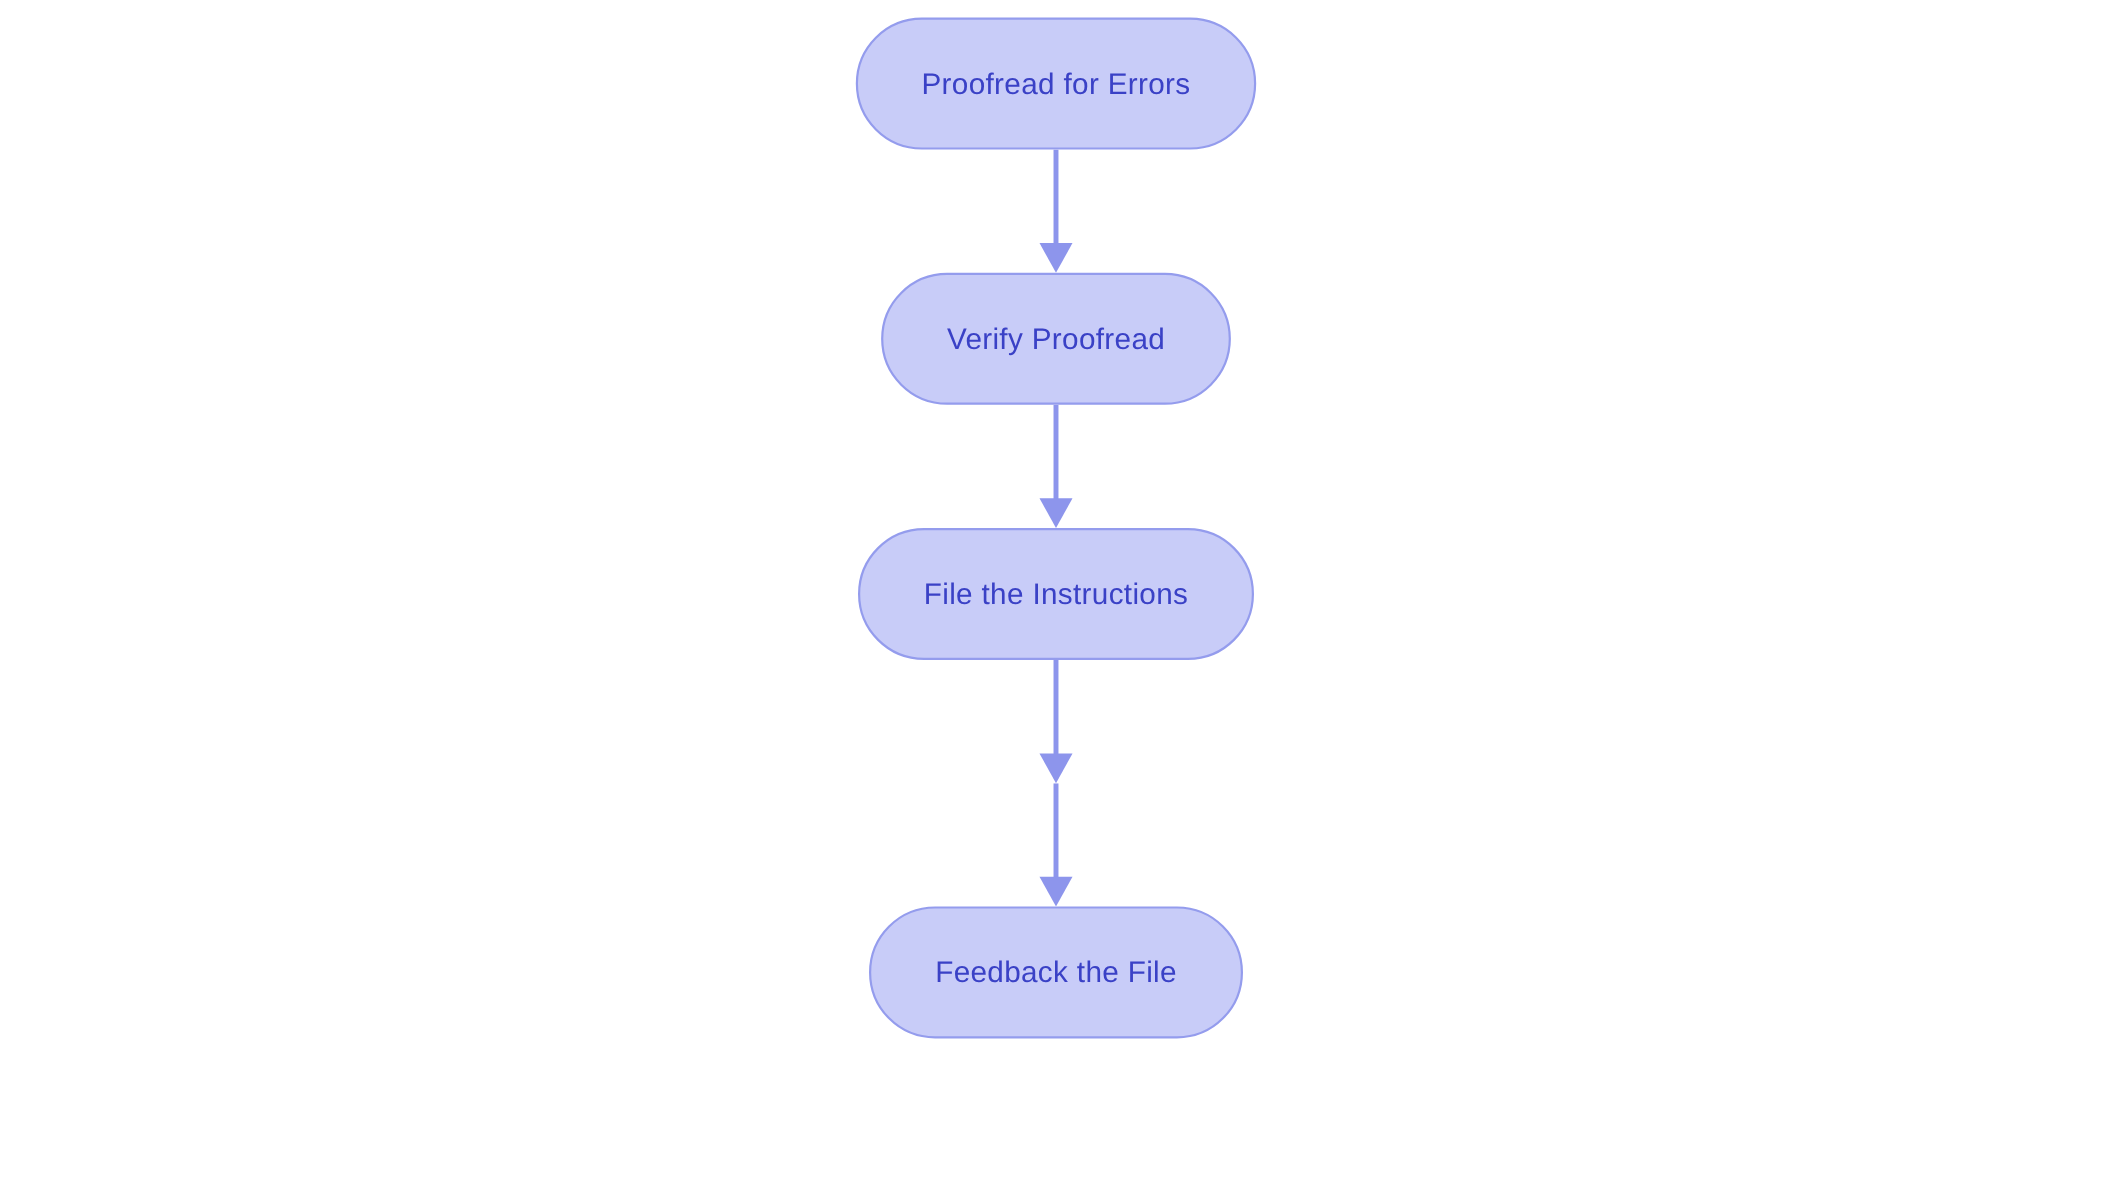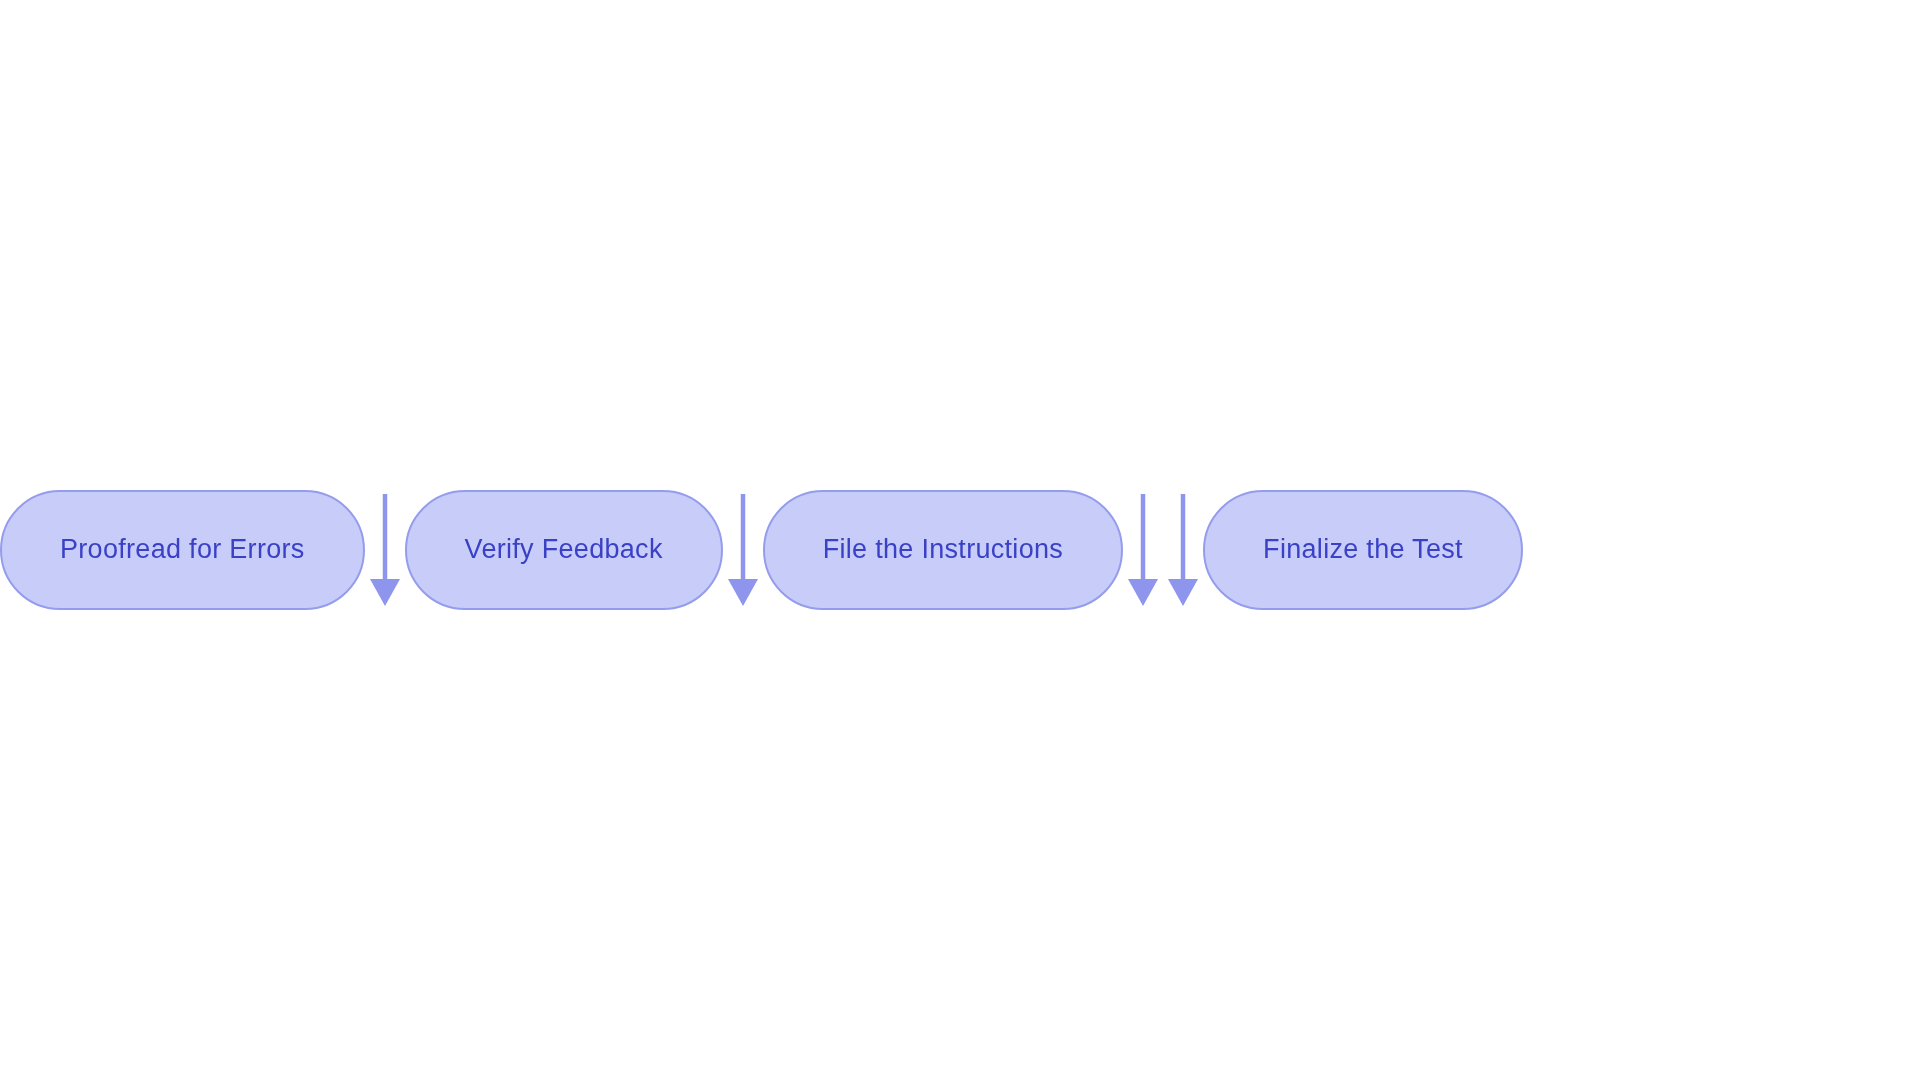--- a/index.html
+++ b/index.html
@@ -10,20 +10,21 @@
     width: 1920px;
     height: 1083px;
     background: var(--background, #ffffff);
     overflow: hidden;
     font-family: "Liberation Sans", sans-serif;
   }
   .canvas {
     width: 1920px;
     height: 1083px;
     display: flex;
+    flex-direction: column;
     align-items: center;
     padding-top: 16px;
     box-sizing: border-box;
   }
   .node {
     height: 120px;
     box-sizing: border-box;
     border-radius: 60px;
     background: var(--node-fill, #c8ccf8);
     border: 2px solid var(--node-border, #949ced);
@@ -65,21 +66,21 @@
   </div>
 
   <div class="connector">
     <svg width="40" height="112" viewBox="0 0 40 112" aria-hidden="true">
       <line x1="20" y1="0" x2="20" y2="87"></line>
       <polygon points="5,85 35,85 20,112"></polygon>
     </svg>
   </div>
 
   <div class="node">
-    <span>Verify Feedback</span>
+    <span>Verify Proofread</span>
   </div>
 
   <div class="connector">
     <svg width="40" height="112" viewBox="0 0 40 112" aria-hidden="true">
       <line x1="20" y1="0" x2="20" y2="87"></line>
       <polygon points="5,85 35,85 20,112"></polygon>
     </svg>
   </div>
 
   <div class="node">
@@ -95,16 +96,16 @@
 
 
   <div class="connector">
     <svg width="40" height="112" viewBox="0 0 40 112" aria-hidden="true">
       <line x1="20" y1="0" x2="20" y2="87"></line>
       <polygon points="5,85 35,85 20,112"></polygon>
     </svg>
   </div>
 
   <div class="node">
-    <span>Finalize the Test</span>
+    <span>Feedback the File</span>
   </div>
 
 </div>
 
 </body></html>

